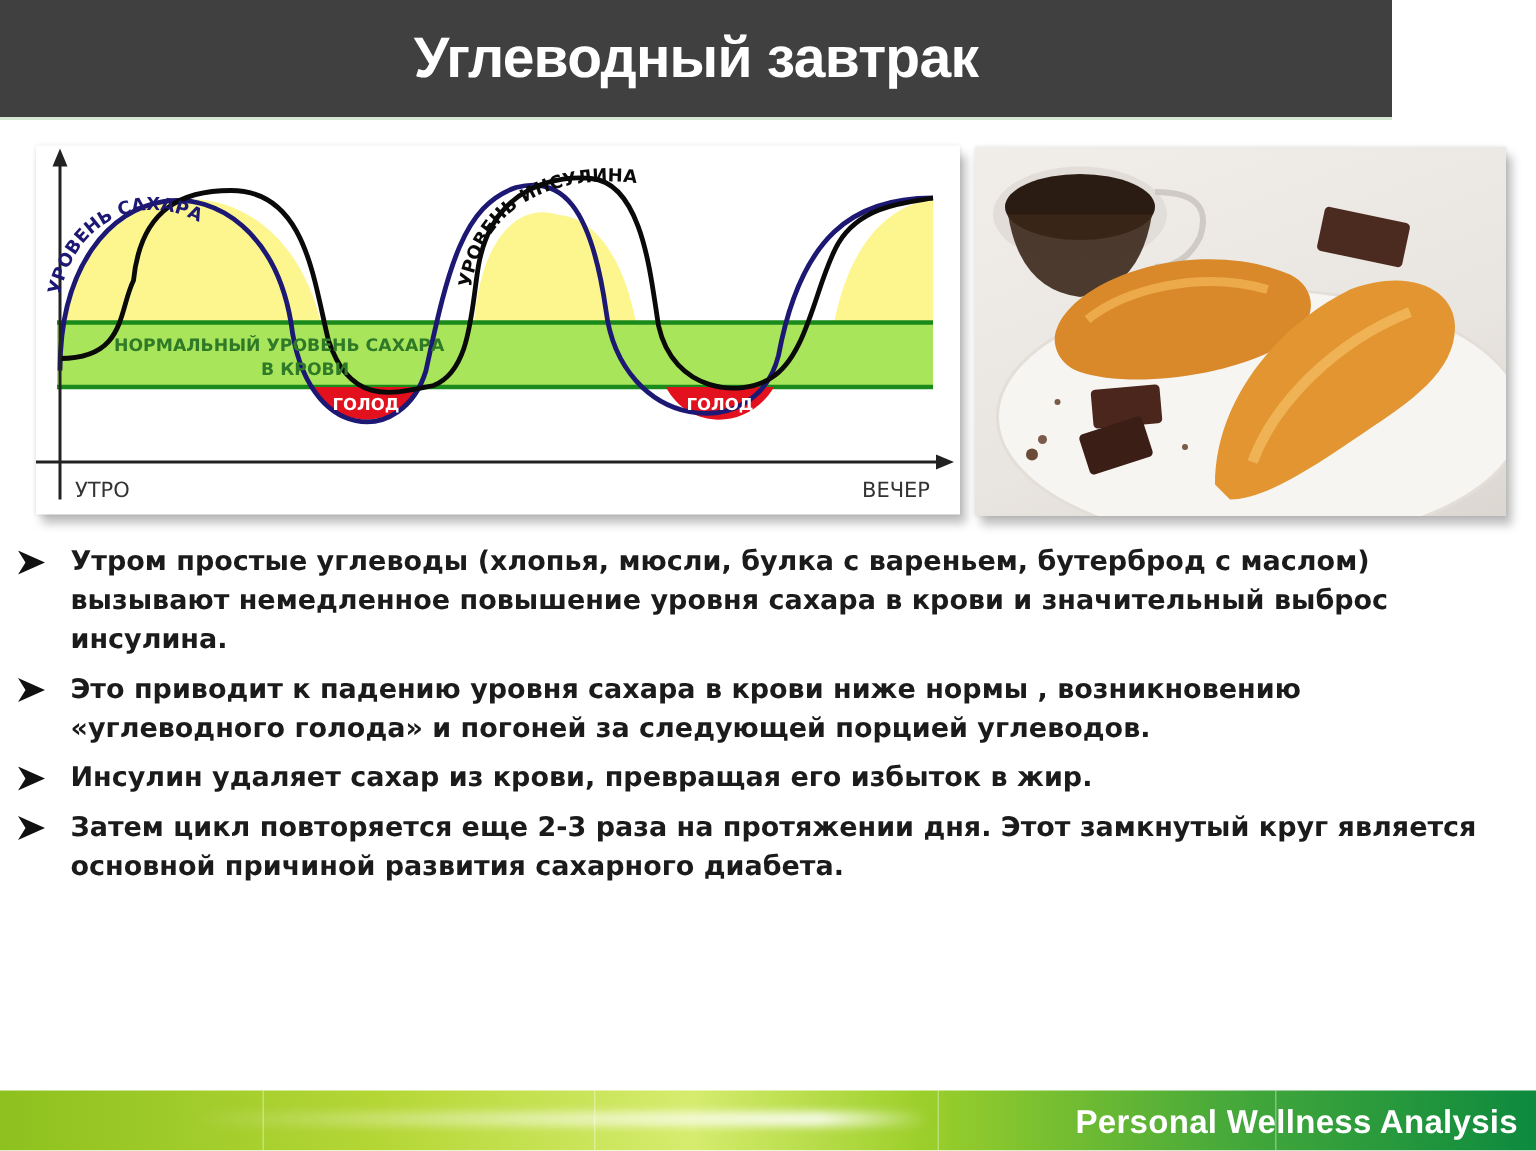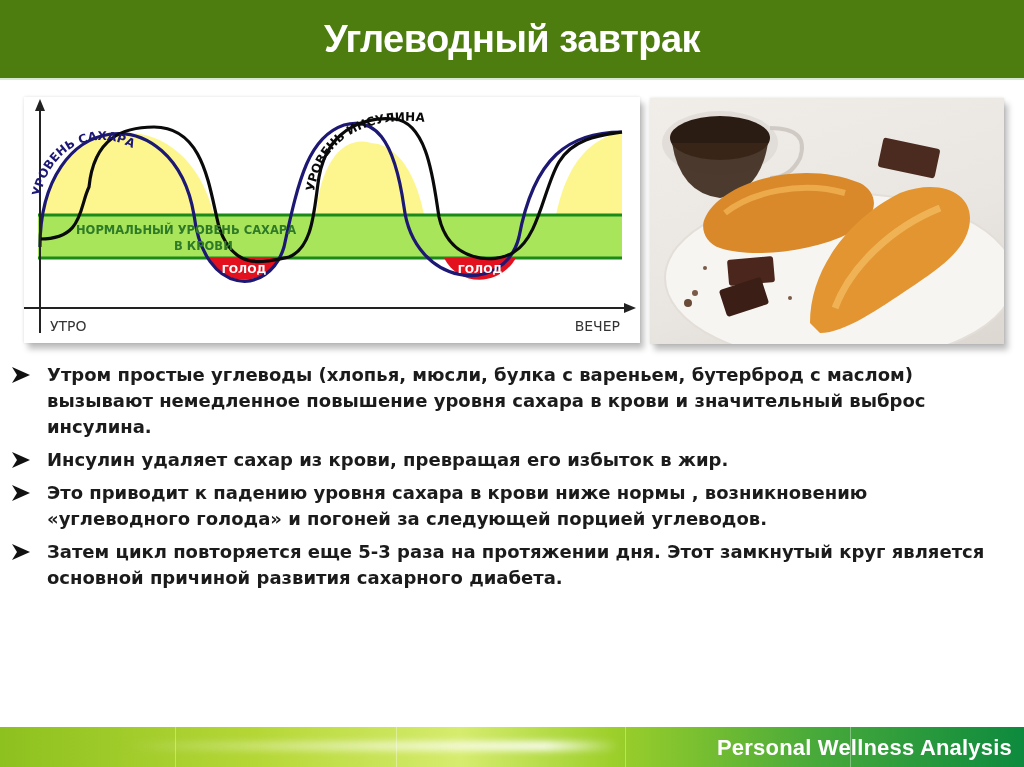--- a/index.html
+++ b/index.html
@@ -2,22 +2,22 @@
 <html><head>
   <meta charset="utf-8">
   <style>
     html, body { margin: 0; padding: 0; }
     body {
       width: 1024px; height: 767px; position: relative; overflow: hidden;
       background: #ffffff;
       font-family: "DejaVu Sans", sans-serif;
     }
     .title-bar {
-      position: absolute; left: 0; top: 0; width: 1024px; height: 78px;
-      background: #4d7c0f;
+      position: absolute; left: 0; top: 0; width: 928px; height: 78px;
+      background: #404040;
       border-bottom: 2px solid #d6e8d2;
       display: flex; align-items: center; justify-content: center;
     }
     .title-bar h1 {
       margin: 0; color: #ffffff; font-size: 38px; font-weight: bold;
       font-family: "Liberation Sans", sans-serif; letter-spacing: -0.5px;
     }
     .chart-panel {
       position: absolute; left: 24px; top: 97px; width: 616px; height: 246px;
       background: #ffffff;
@@ -156,33 +156,33 @@
   <li>
     <svg class="arrow" viewBox="0 0 18 16">
         <polygon points="0,0 18,8 0,16 5,8" fill="#111"></polygon>
       </svg>
     <span>Утром простые углеводы (хлопья, мюсли, булка с вареньем, бутерброд с маслом) вызывают немедленное повышение уровня сахара в крови и значительный выброс инсулина.</span>
   </li>
   <li>
     <svg class="arrow" viewBox="0 0 18 16">
         <polygon points="0,0 18,8 0,16 5,8" fill="#111"></polygon>
       </svg>
+    <span>Это приводит к падению уровня сахара в крови ниже нормы , возникновению «углеводного голода» и погоней за следующей порцией углеводов.</span>
+  </li>
+  <li>
+    <svg class="arrow" viewBox="0 0 18 16">
+        <polygon points="0,0 18,8 0,16 5,8" fill="#111"></polygon>
+      </svg>
     <span>Инсулин удаляет сахар из крови, превращая его избыток в жир.</span>
   </li>
   <li>
     <svg class="arrow" viewBox="0 0 18 16">
         <polygon points="0,0 18,8 0,16 5,8" fill="#111"></polygon>
       </svg>
-    <span>Это приводит к падению уровня сахара в крови ниже нормы , возникновению «углеводного голода» и погоней за следующей порцией углеводов.</span>
-  </li>
-  <li>
-    <svg class="arrow" viewBox="0 0 18 16">
-        <polygon points="0,0 18,8 0,16 5,8" fill="#111"></polygon>
-      </svg>
-    <span>Затем цикл повторяется еще 5-3 раза на протяжении дня. Этот замкнутый круг является основной причиной развития сахарного диабета.</span>
+    <span>Затем цикл повторяется еще 2-3 раза на протяжении дня. Этот замкнутый круг является основной причиной развития сахарного диабета.</span>
   </li>
 </ul>
 
 <div class="footer">
   <div class="streak"></div>
   <div class="vline" style="left:175px"></div>
   <div class="vline" style="left:396px"></div>
   <div class="vline" style="left:625px"></div>
   <div class="vline" style="left:850px"></div>
   <div class="brand">Personal Wellness Analysis</div>

